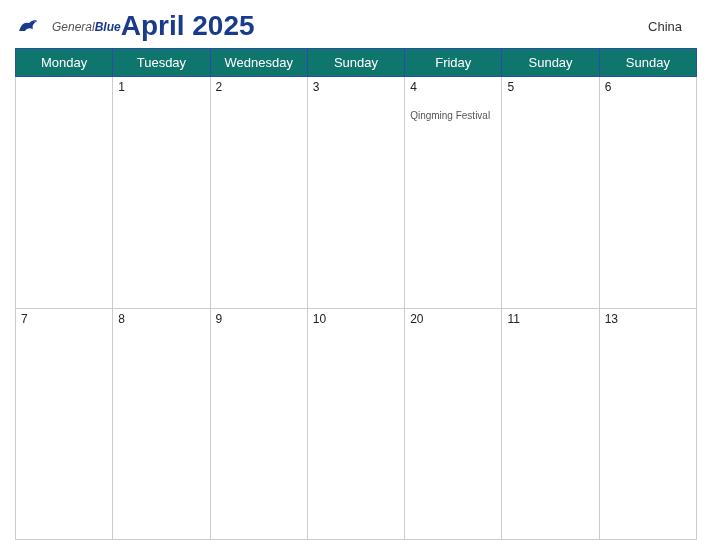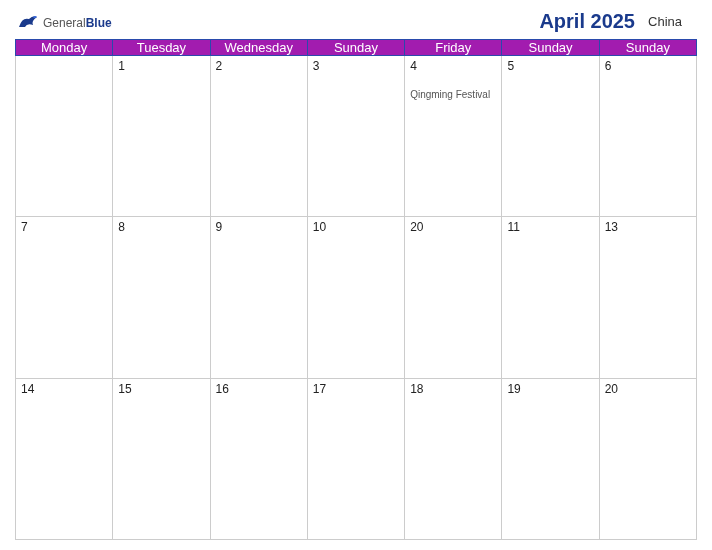--- a/index.html
+++ b/index.html
@@ -15,50 +15,51 @@
     .header {
       display: flex;
       align-items: center;
       justify-content: space-between;
       margin-bottom: 6px;
       padding: 0 2px;
     }
     .logo {
       display: flex;
       align-items: center;
-      gap: 4px;
+      gap: 13px;
+      font-style: italic;
     }
     .logo-bird {
       width: 22px;
       height: 18px;
     }
     .month-title {
-      font-size: 20px;
+      font-size: 28px;
       color: #1a3a8c;
       font-weight: bold;
-      text-align: right;
+      text-align: left;
       flex: 1;
     }
     .country-label {
       font-size: 13px;
       color: #333;
       min-width: 60px;
       text-align: center;
     }
     .calendar {
       width: 100%;
       border-collapse: collapse;
       flex: 1;
     }
     .calendar th {
-      background-color: #a21caf;
+      background-color: #0f766e;
       color: #fff;
       font-size: 13px;
       font-weight: normal;
-      padding: 0 0;
+      padding: 6px 0;
       text-align: center;
       border: 1px solid #2a4aac;
     }
     .calendar td {
       border: 1px solid #ccc;
       vertical-align: top;
       padding: 3px 5px;
       height: 72px;
       width: calc(100% / 7);
       background: #fff;
@@ -146,37 +147,14 @@
         <td>
           <span class="day-num">20</span>
         </td>
         <td>
           <span class="day-num">11</span>
         </td>
         <td>
           <span class="day-num">13</span>
         </td>
       </tr>
-      <tr>
-        <td>
-          <span class="day-num">14</span>
-        </td>
-        <td>
-          <span class="day-num">15</span>
-        </td>
-        <td>
-          <span class="day-num">16</span>
-        </td>
-        <td>
-          <span class="day-num">17</span>
-        </td>
-        <td>
-          <span class="day-num">18</span>
-        </td>
-        <td>
-          <span class="day-num">19</span>
-        </td>
-        <td>
-          <span class="day-num">20</span>
-        </td>
-      </tr>
     </tbody>
 </table>
 
 </body></html>

